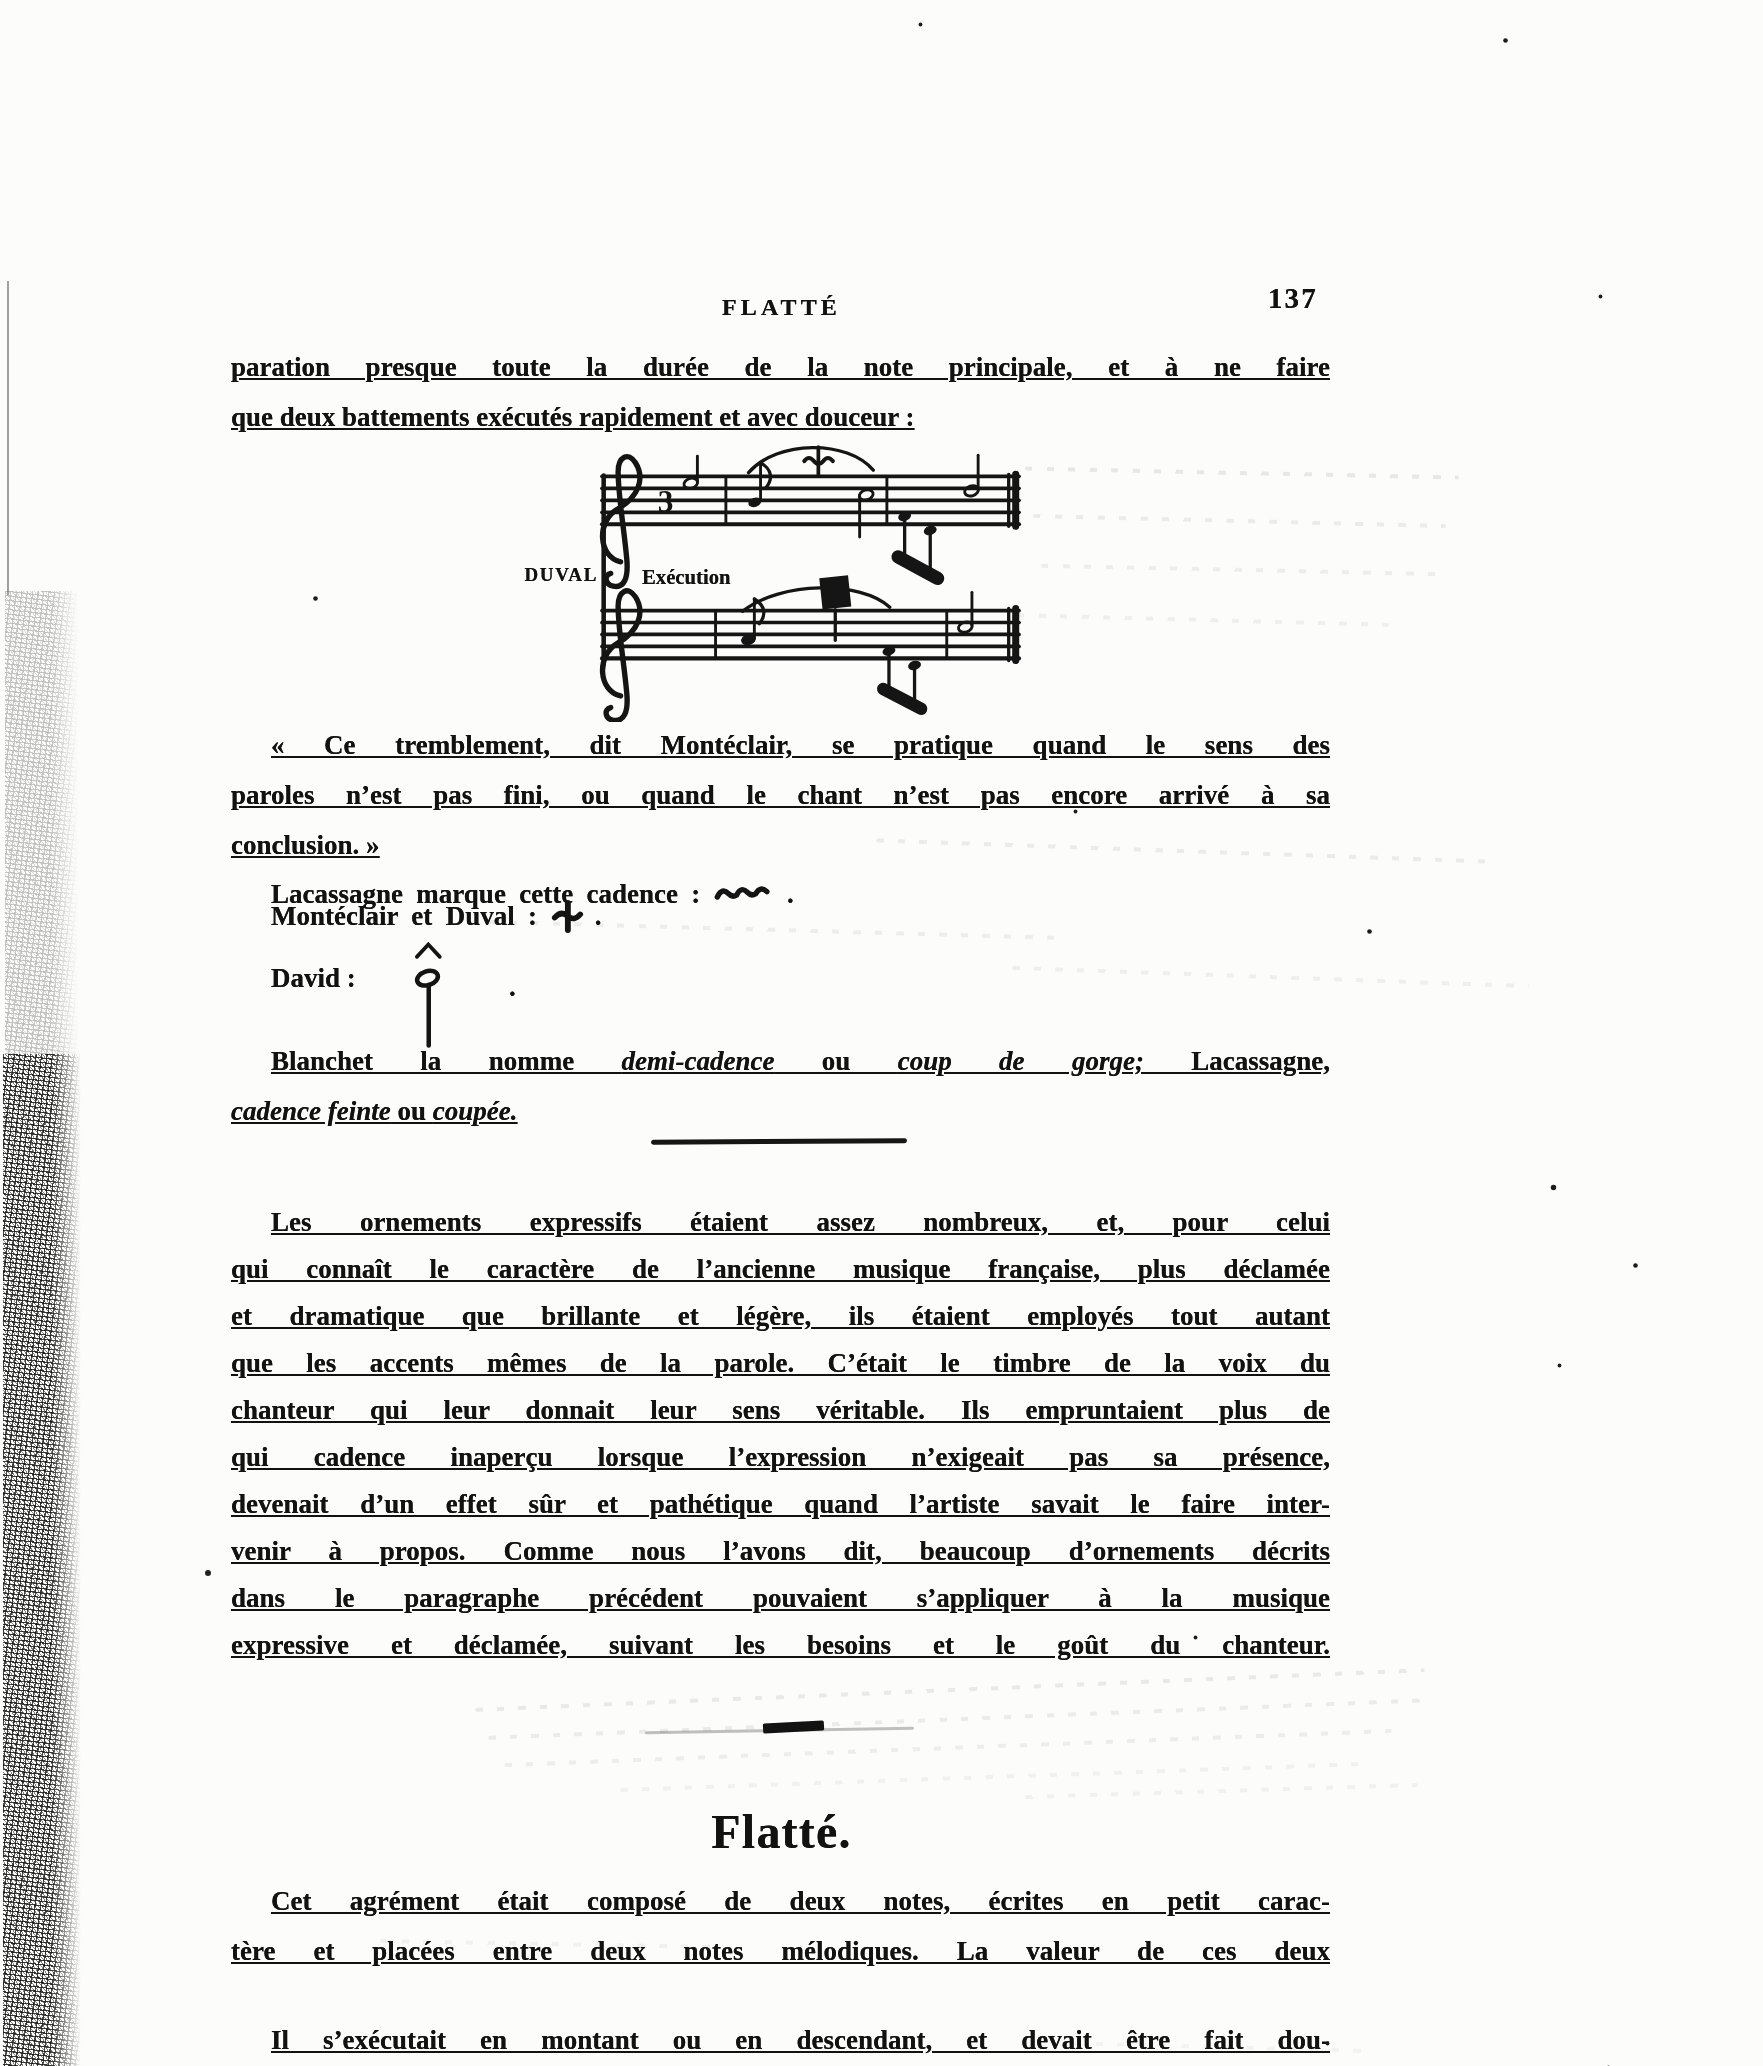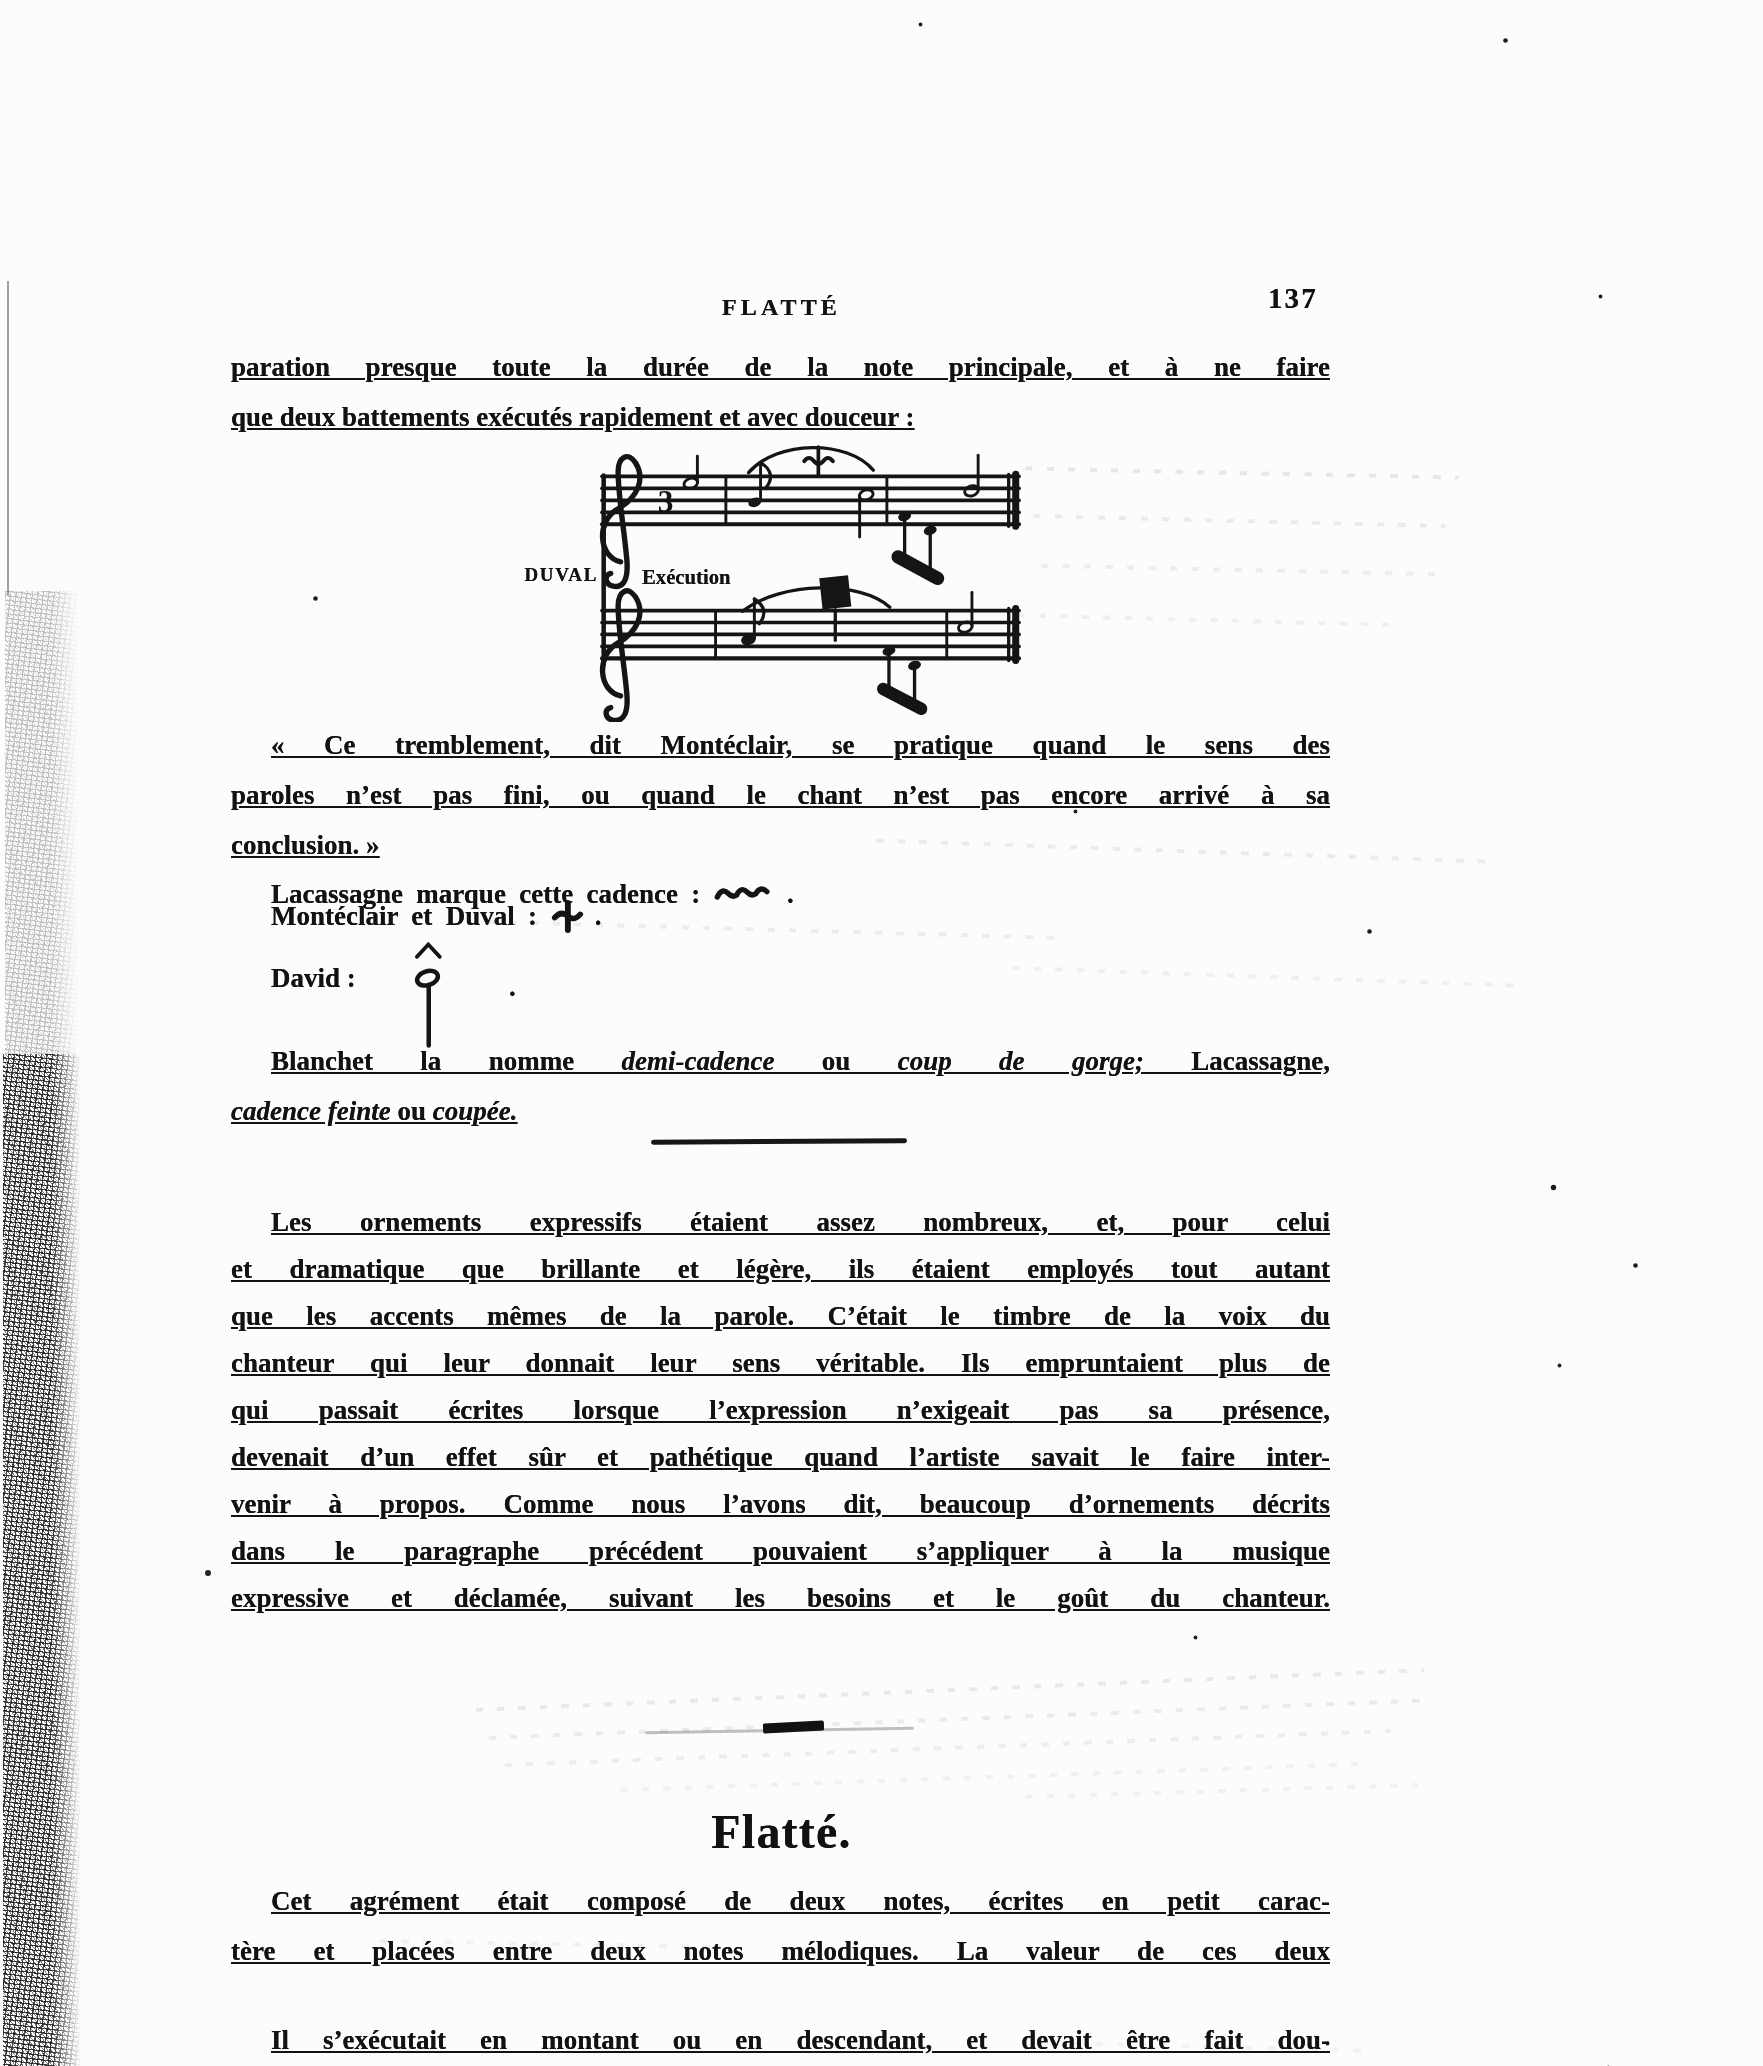--- a/index.html
+++ b/index.html
@@ -205,24 +205,25 @@
 
   <div class="tblock" style="top:1036px;line-height:50px;">
     <div class="line ind"><span>Blanchet la nomme </span><span class="it">demi-cadence</span><span> ou </span><span class="it">coup de gorge;</span><span> Lacassagne,</span></div>
     <div class="line lastl"><span class="it">cadence feinte</span><span> ou </span><span class="it">coupée.</span></div>
   </div>
 
   <div class="rule1"></div>
 
   <div class="tblock" style="top:1199px;line-height:47px;">
     <div class="line ind">Les ornements expressifs étaient assez nombreux, et, pour celui</div>
+    <div class="line">qui connaît le caractère de l’ancienne musique française, plus déclamée</div>
     <div class="line">et dramatique que brillante et légère, ils étaient employés tout autant</div>
     <div class="line">que les accents mêmes de la parole. C’était le timbre de la voix du</div>
     <div class="line">chanteur qui leur donnait leur sens véritable. Ils empruntaient plus de</div>
-    <div class="line">qui passait écrites lorsque l’expression n’exigeait pas sa présence,</div>
+    <div class="line">qui cadence inaperçu lorsque l’expression n’exigeait pas sa présence,</div>
     <div class="line">devenait d’un effet sûr et pathétique quand l’artiste savait le faire inter-</div>
     <div class="line">venir à propos. Comme nous l’avons dit, beaucoup d’ornements décrits</div>
     <div class="line">dans le paragraphe précédent pouvaient s’appliquer à la musique</div>
     <div class="line">expressive et déclamée, suivant les besoins et le goût du chanteur.</div>
   </div>
   <div class="margin-dot"></div>
 
   <div class="rule2-faint"></div>
   <div class="rule2-dash"></div>
 

